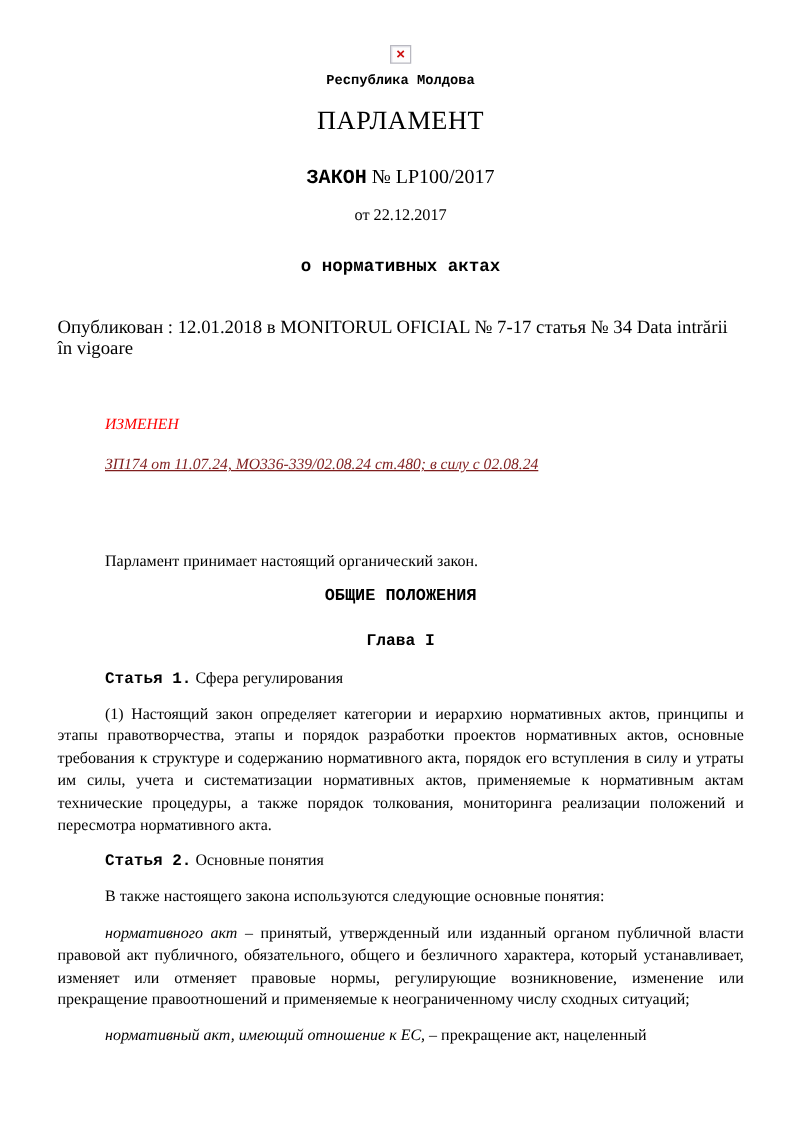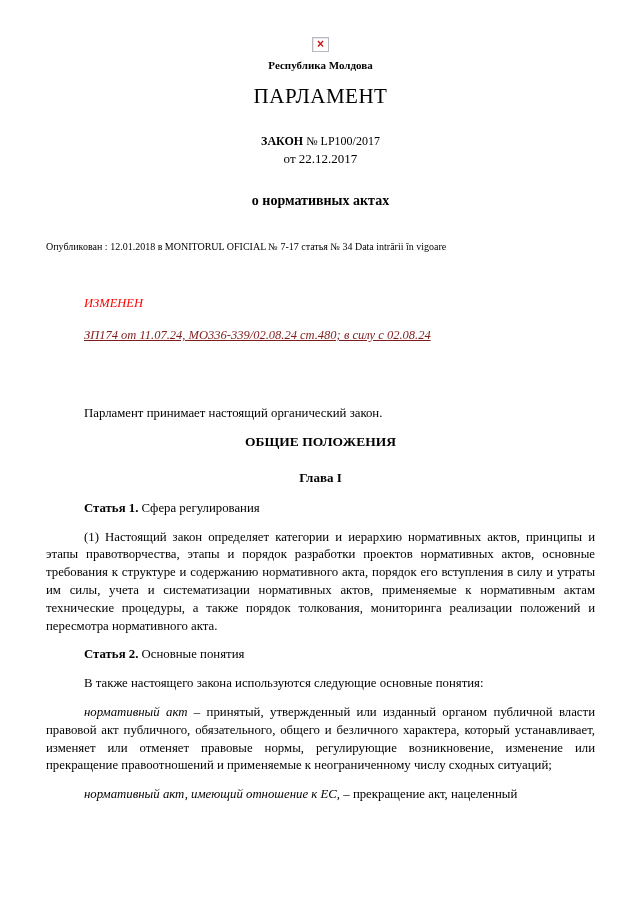--- a/index.html
+++ b/index.html
@@ -10,45 +10,45 @@
     overflow: hidden;
     font-family: "Liberation Serif", "DejaVu Serif", serif;
     color: #000000;
   }
   .page {
     width: 640px;
     height: 905px;
     padding: 34px 45px 0 46px;
   }
   .center { text-align: center; }
-  .bold { font-weight: bold; }
+  .bold { font-weight: bold; font-family: Liberation Mono, monospace; }
   .italic { font-style: italic; }
 
   .icon-row { text-align: center; margin-bottom: 7px; }
   .broken-img {
     display: inline-block;
     width: 17px;
     height: 15px;
     border: 1px solid #b8b8c0;
     box-shadow: inset 1px 1px 0 #e8e8ee;
     text-align: center;
     line-height: 13px;
     font-size: 12px;
     vertical-align: middle;
     background: #fdfdfd;
   }
   .broken-img .bx { color: #cc1111; font-weight: bold; font-family: "Liberation Sans", sans-serif; }
 
   .country { font-size: 11px; margin-bottom: 13px; }
   .institution { font-size: 21px; letter-spacing: 0.5px; margin-bottom: 24px; }
-  .law-line { font-size: 12px; line-height: 17px; margin-bottom: 0; }
+  .law-line { font-size: 16px; line-height: 17px; margin-bottom: 12px; }
   .date-line { font-size: 13px; line-height: 17px; margin-bottom: 26px; }
   .doc-title { font-size: 14px; margin-bottom: 32px; }
 
-  .published { font-size: 10px; margin-bottom: 20px; margin-top: 28px; }
+  .published { font-size: 15px; margin-bottom: 20px; margin-top: 28px; }
 
   .amend-block { margin-left: 38px; margin-top: 44px; }
   .amended-label {
     color: #ff0000;
     font-style: italic;
     font-size: 12.5px;
     margin-bottom: 17px;
   }
   .amend-link-line { font-size: 12.5px; margin-bottom: 62px; }
   .amend-link {
@@ -116,20 +116,20 @@
 
 
   <div class="para article-line">
     <span class="bold">Статья 2.</span>
     <span>Основные понятия</span>
   </div>
 
   <div class="para">В также настоящего закона используются следующие основные понятия:</div>
 
   <div class="para">
-    <span class="italic">нормативный акт</span><span> – принятый, утвержденный или изданный органом публичной власти правовой акт публичного, обязательного, общего и безличного характера, который устанавливает, изменяет или отменяет правовые нормы, регулирующие возникновение, изменение или прекращение правоотношений и применяемые к неограниченному числу сходных ситуаций;</span>
+    <span class="italic">нормативного акт</span><span> – принятый, утвержденный или изданный органом публичной власти правовой акт публичного, обязательного, общего и безличного характера, который устанавливает, изменяет или отменяет правовые нормы, регулирующие возникновение, изменение или прекращение правоотношений и применяемые к неограниченному числу сходных ситуаций;</span>
   </div>
 
   <div class="para">
     <span class="italic">нормативный акт, имеющий отношение к ЕС,</span><span> – прекращение акт, нацеленный</span>
   </div>
 
 </div>
 
 </body></html>

